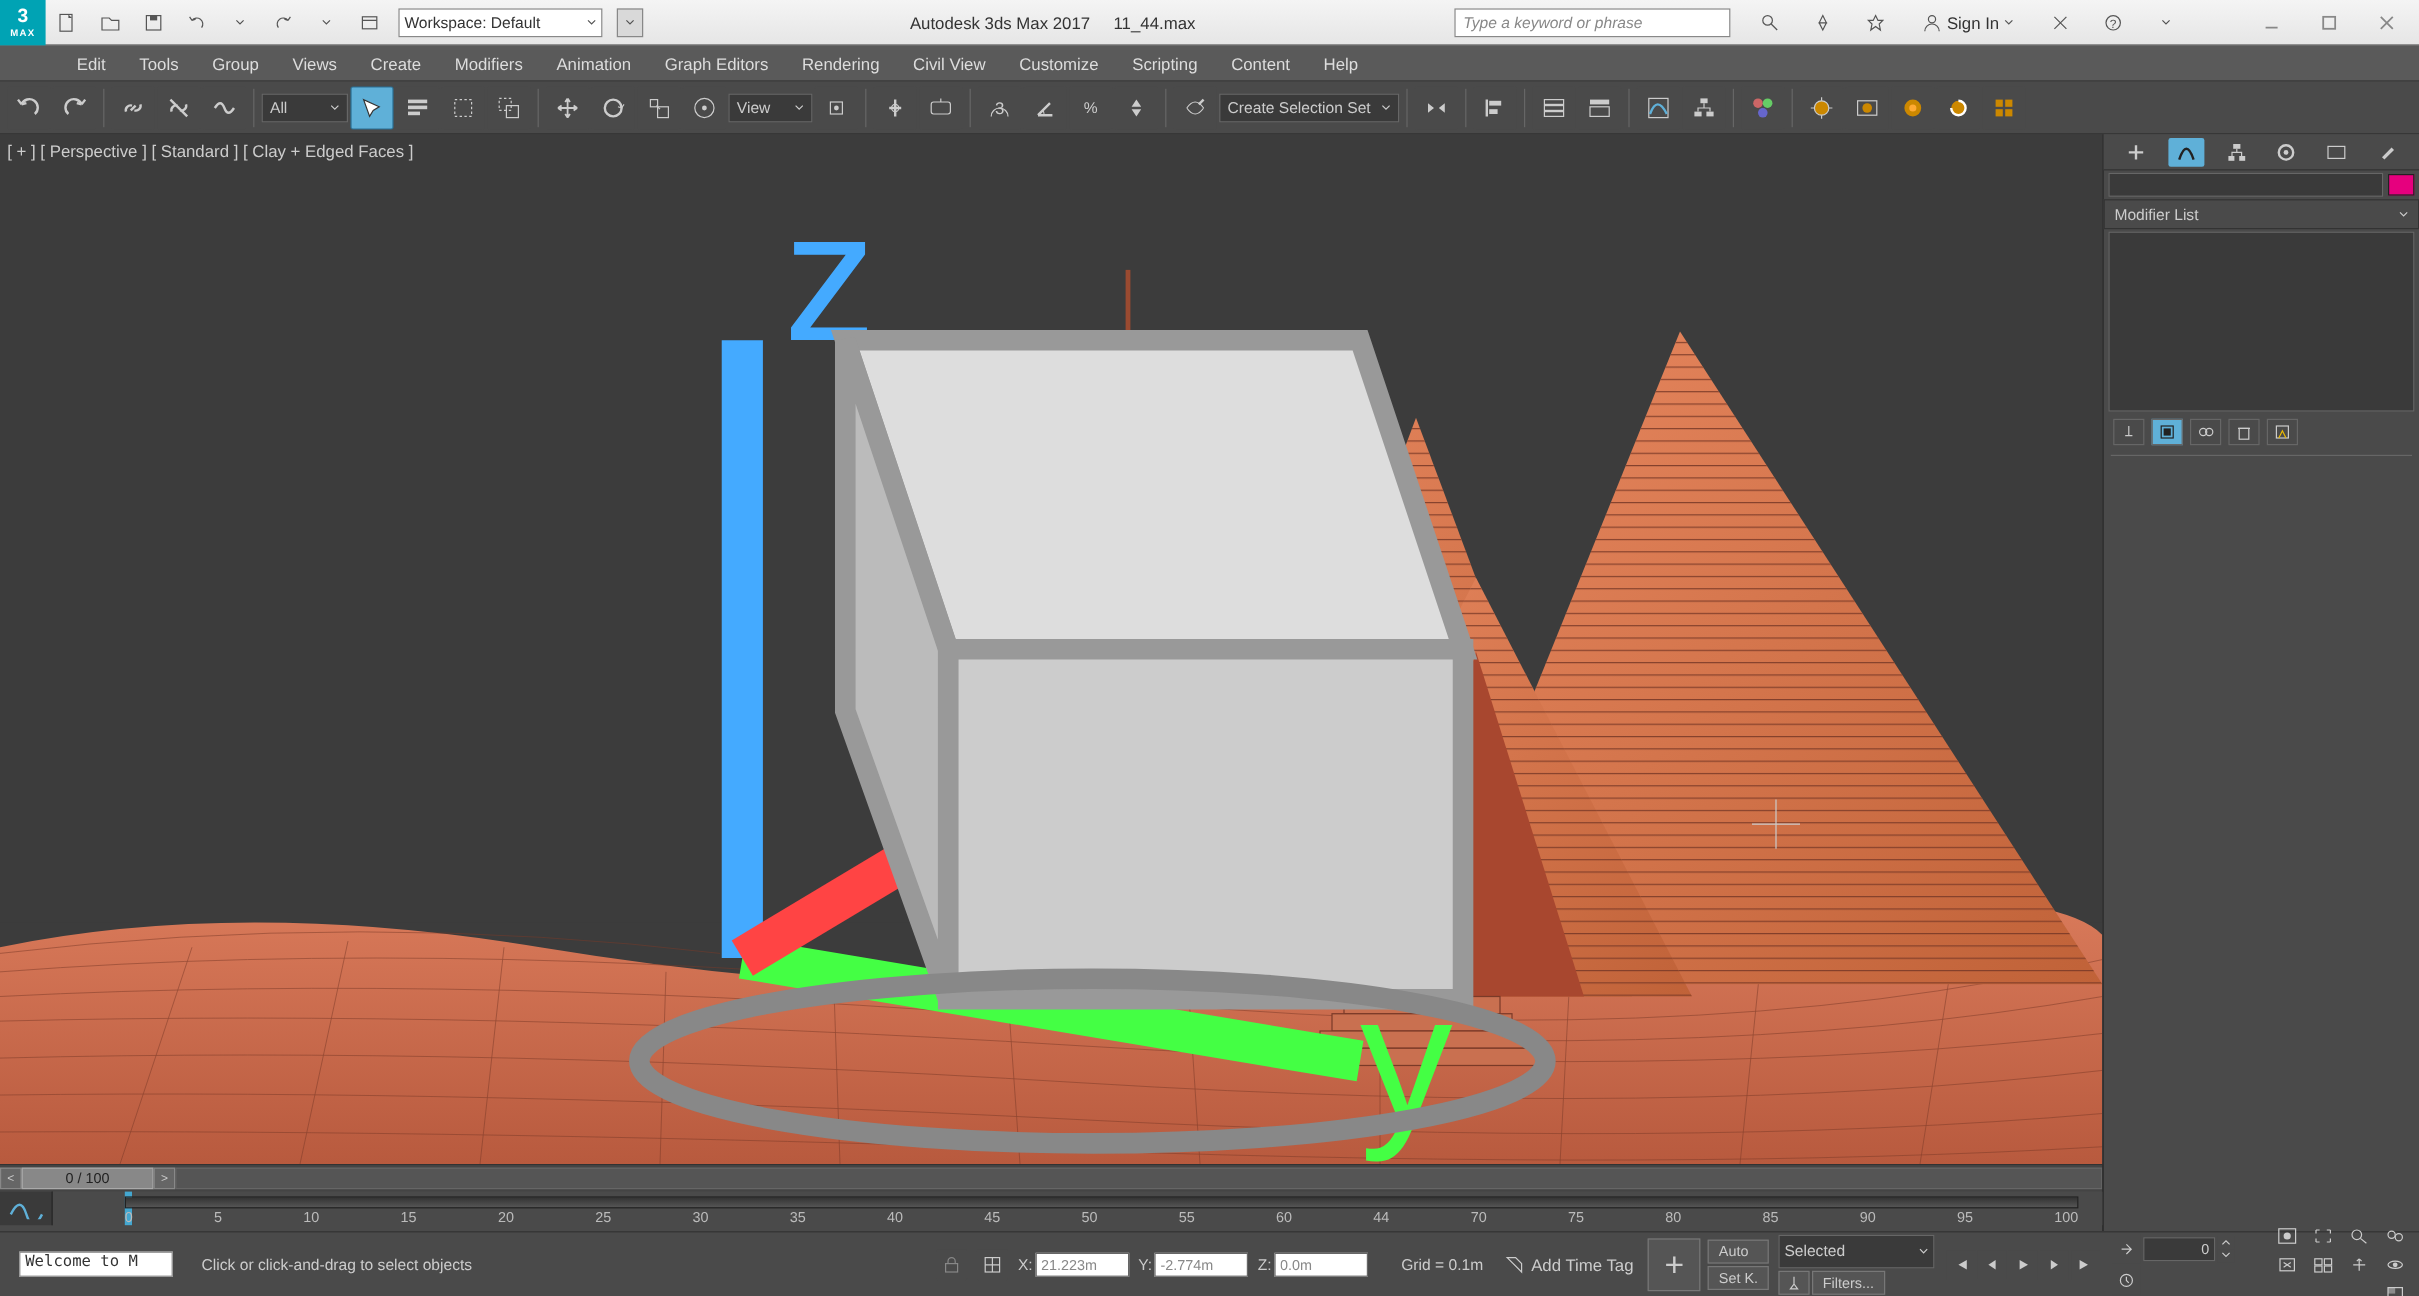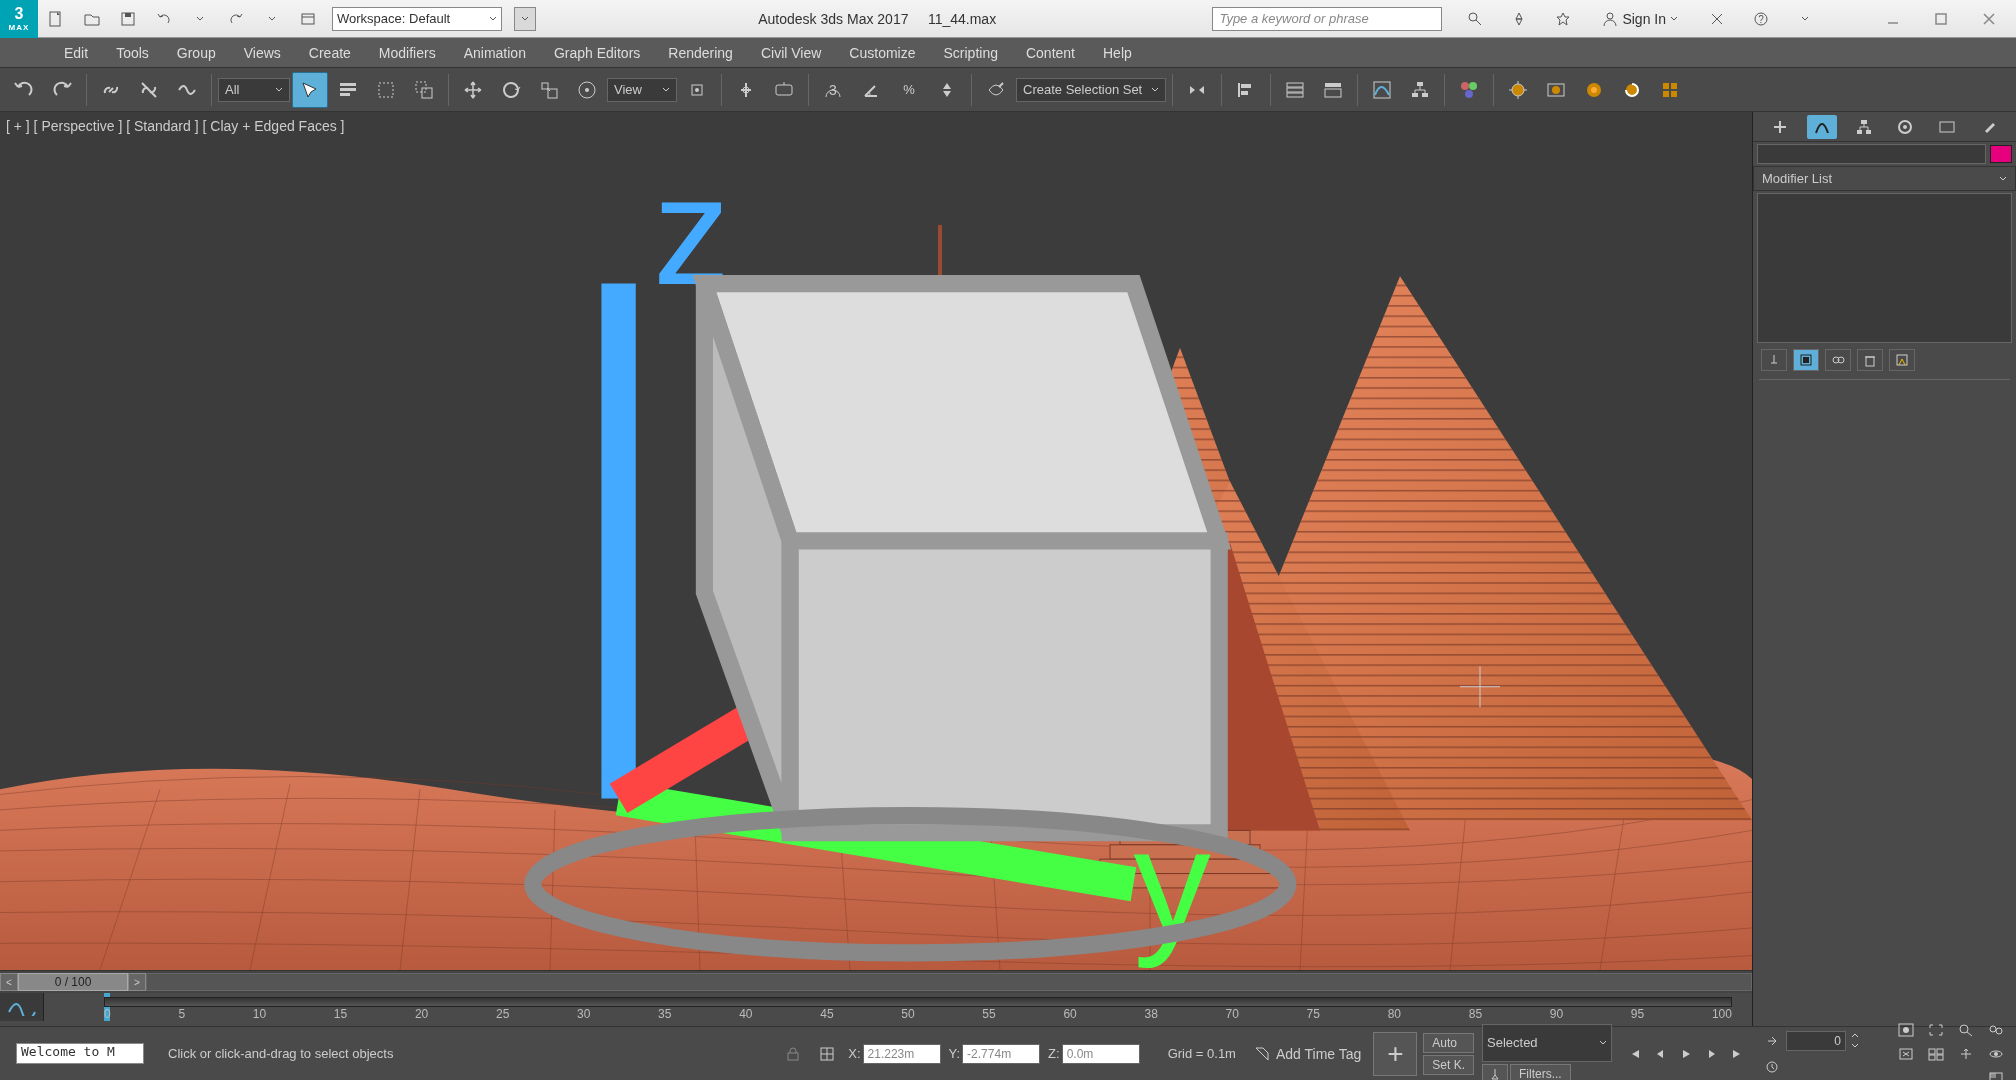--- a/index.html
+++ b/index.html
@@ -66,21 +66,21 @@
 .status-line { font-size:13px; color:#ccc; }
 .coord-area { display:flex; align-items:center; gap:8px; padding:0 8px; }
 .coord-field { display:flex; align-items:center; gap:2px; }
 .coord-field input { width:78px; height:20px; background:#ffffff; border:1px solid #666; color:#888; font-size:12px; padding:0 4px; }
 .coord-label { font-size:13px; color:#ccc; }
 .grid-label { font-size:13px; color:#ccc; margin-left:20px; }
 .timetag { display:flex; align-items:center; gap:6px; padding:0 10px; cursor:pointer; }
 .big-plus { width:44px; height:44px; background:#555; border:1px solid #777; display:flex; align-items:center; justify-content:center; font-size:28px; cursor:pointer; margin:4px 2px; }
 .anim-ctrl { display:flex; flex-direction:column; justify-content:center; gap:2px; padding:2px 4px; }
 .anim-btn { height:20px; padding:0 8px; background:#555; border:1px solid #777; font-size:12px; display:flex; align-items:center; cursor:pointer; }
-.timecfg-dd { width:130px; height:38px; background:#3a3a3a; border:1px solid #666; font-size:13px; padding:0 4px; display:flex; align-items:center; justify-content:space-between;gap:32px; }
+.timecfg-dd { width:130px; height:28px; background:#3a3a3a; border:1px solid #666; font-size:13px; padding:0 4px; display:flex; align-items:center; justify-content:space-between;gap:32px; }
 .playback { display:flex; align-items:center; gap:2px; padding:0 6px; }
 .pb-btn { width:24px; height:24px; background:#4a4a4a; border:1px solid transparent; display:flex; align-items:center; justify-content:center; cursor:pointer; }
 .frame-input { width:60px; height:20px; background:#3a3a3a; border:1px solid #666; color:#ccc; font-size:12px; text-align:right; padding:0 4px; }
 .nav-btns { display:flex; align-items:center; gap:2px; padding:0 6px; flex-wrap:wrap; width:150px; justify-content:flex-end; }
 .nav-btn { width:28px; height:22px; display:flex; align-items:center; justify-content:center; cursor:pointer; }
 .right-cluster { display:flex; align-items:center; }
 svg { display:block; }
 </style>
 </head>
 <body>
@@ -573,21 +573,21 @@
               <span>15</span>
               <span>20</span>
               <span>25</span>
               <span>30</span>
               <span>35</span>
               <span>40</span>
               <span>45</span>
               <span>50</span>
               <span>55</span>
               <span>60</span>
-              <span>38</span>
+              <span>44</span>
               <span>70</span>
               <span>75</span>
               <span>80</span>
               <span>85</span>
               <span>90</span>
               <span>95</span>
               <span>100</span>
             </div>
         </div>
       </div>

